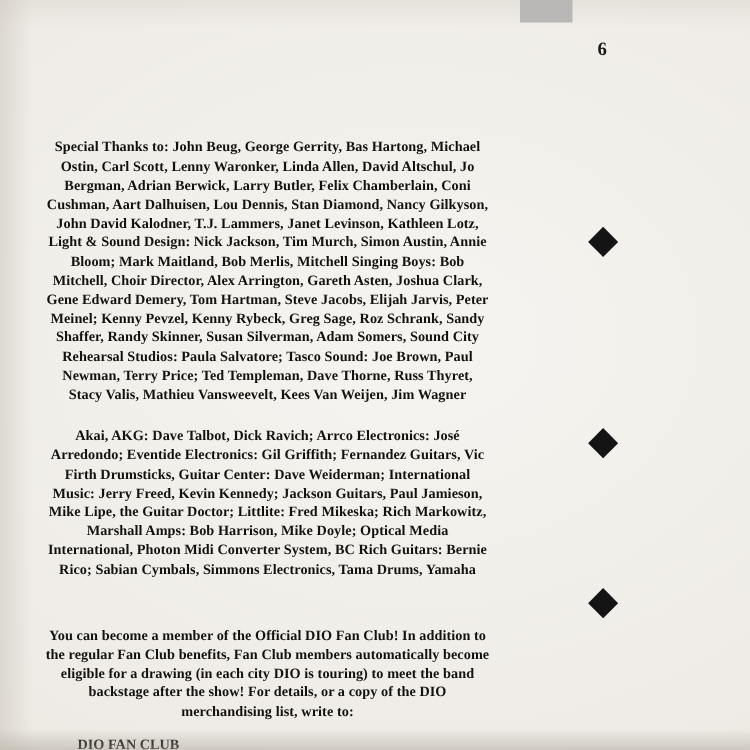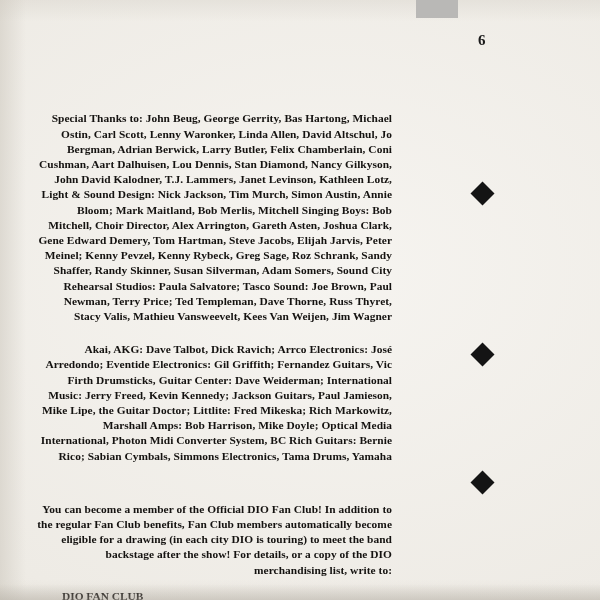--- a/index.html
+++ b/index.html
@@ -66,21 +66,21 @@
     top: 100px;
     width: 356px;
   }
 
   .block {
     font-family: "Liberation Serif", serif;
     font-weight: bold;
     font-size: 11.4px;
     line-height: 15.2px;
     letter-spacing: 0.05px;
-    text-align: right;
+    text-align: center;
     color: #141210;
   }
 
   .block + .block { margin-top: 18px; }
 
   .block-gear { margin-top: 22px; }
 
   .fanclub-wrap {
     margin-top: 38px;
   }

